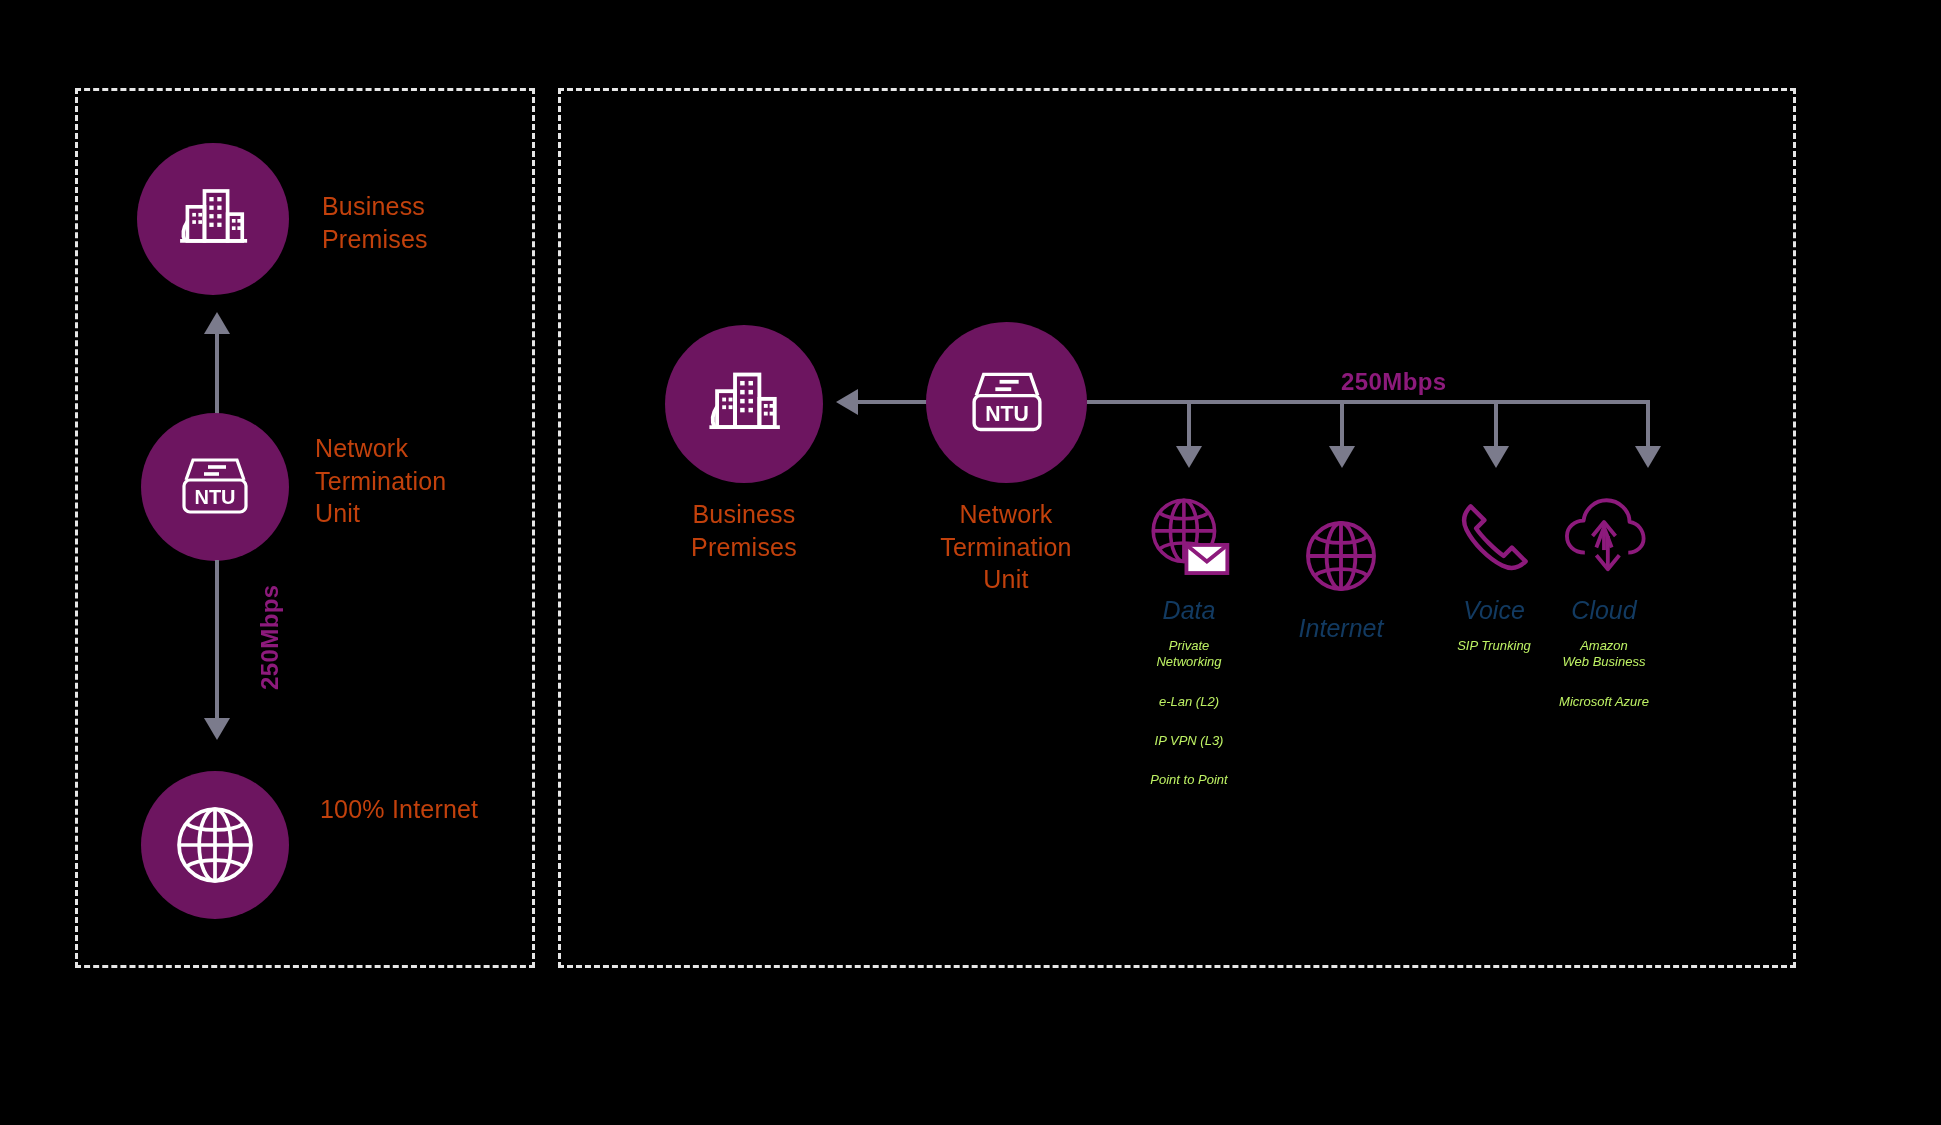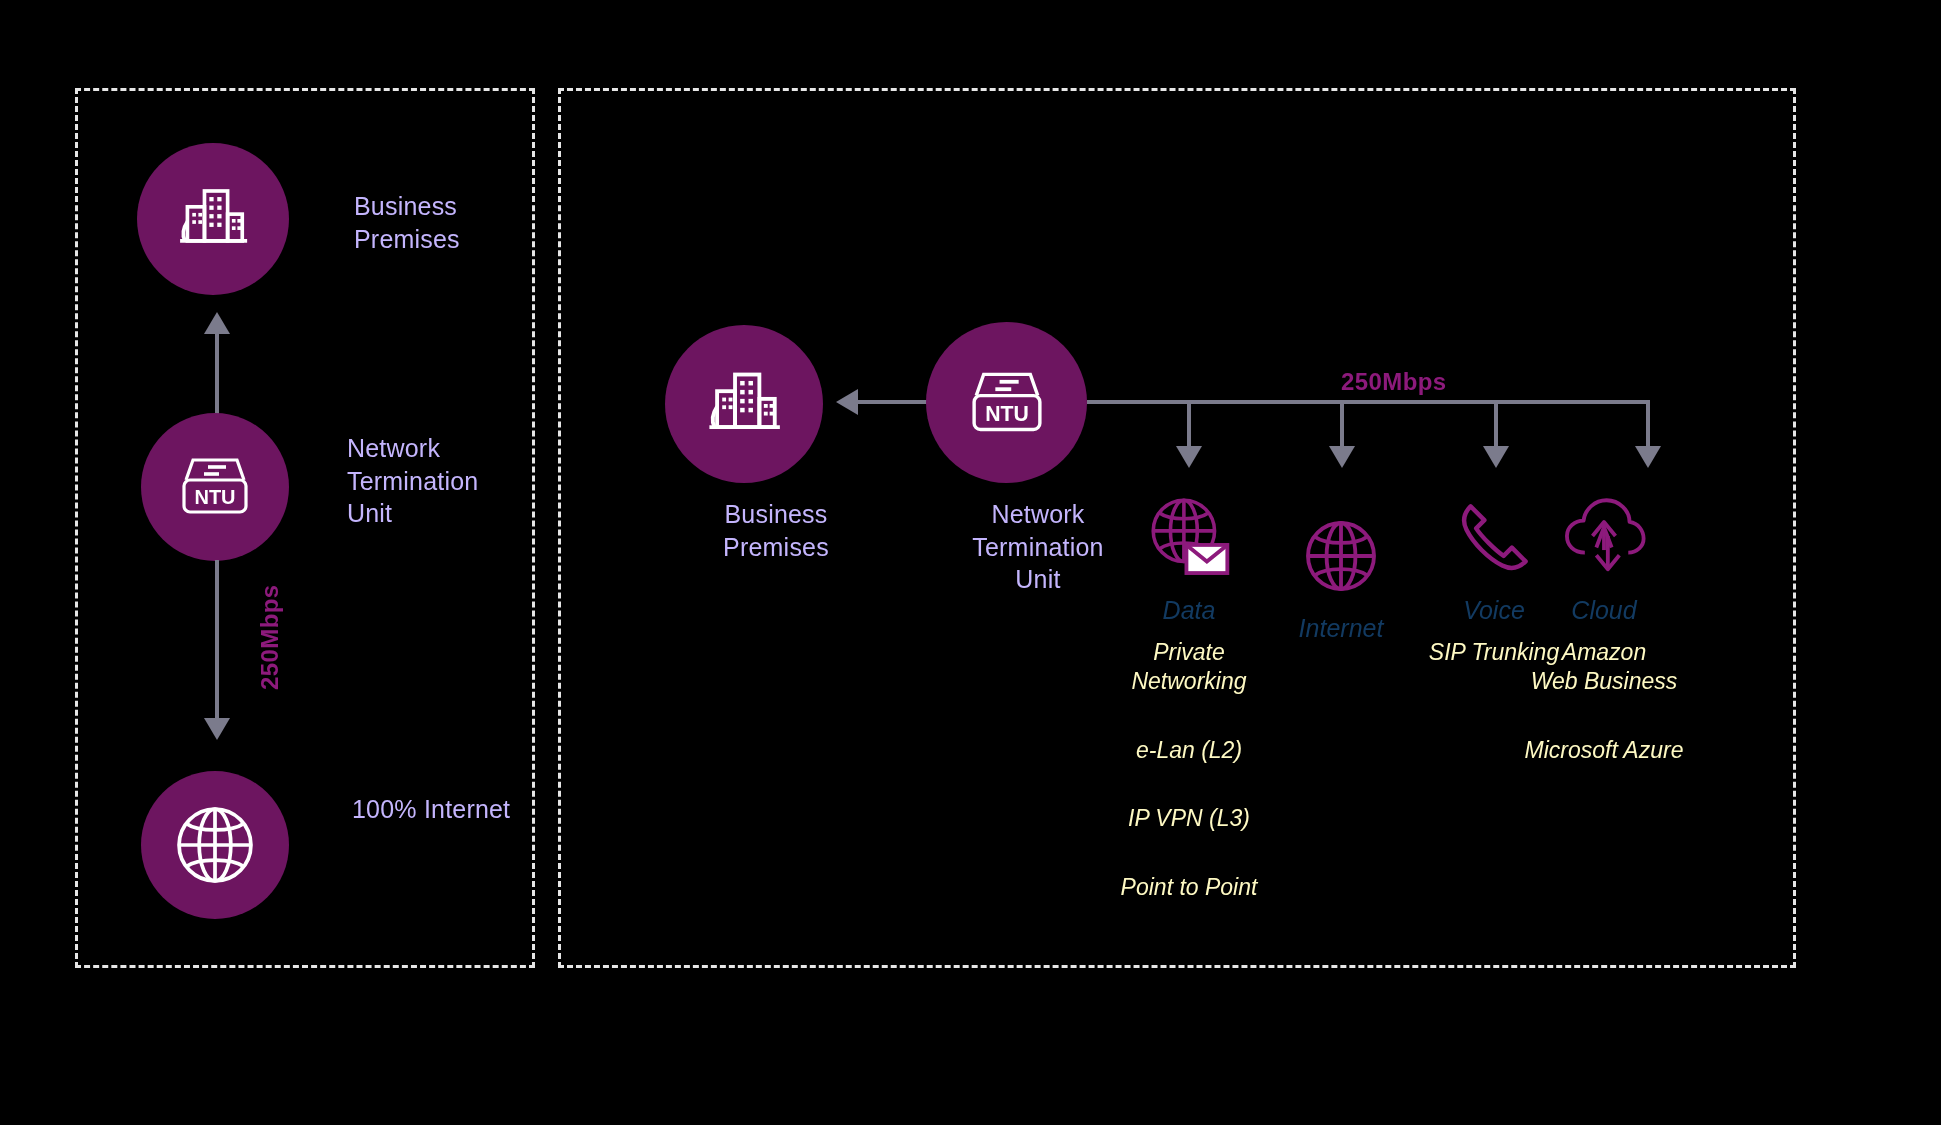--- a/index.html
+++ b/index.html
@@ -4,43 +4,43 @@
 <style>
   html,body{margin:0;padding:0;background:#000;}
   body{width:1941px;height:1125px;position:relative;overflow:hidden;
        font-family:"Liberation Sans","DejaVu Sans",sans-serif;}
   .panel{position:absolute;border:3px dashed #e6e6e6;box-sizing:border-box;}
   #panel-left{left:75px;top:88px;width:460px;height:880px;}
   #panel-right{left:558px;top:88px;width:1238px;height:880px;}
 
   .circle{position:absolute;border-radius:50%;background:#6d1560;
           display:flex;align-items:center;justify-content:center;}
-  .node-label{position:absolute;color:#c4b5fd;line-height:1.30;
-              font-size:25px;letter-spacing:.2px;margin-left:32px;}
+  .node-label{position:absolute;color:#c2410c;line-height:1.30;
+              font-size:25px;letter-spacing:.2px;}
   .node-label.center{text-align:center;}
 
   .line{position:absolute;background:#7b7b8c;}
   .vline{width:4px;}
   .hline{height:4px;}
   .arrow{position:absolute;width:0;height:0;}
   .arrow-down{border-left:13px solid transparent;border-right:13px solid transparent;
               border-top:22px solid #7b7b8c;}
   .arrow-up{border-left:13px solid transparent;border-right:13px solid transparent;
             border-bottom:22px solid #7b7b8c;}
   .arrow-left{border-top:13px solid transparent;border-bottom:13px solid transparent;
               border-right:22px solid #7b7b8c;}
 
   .speed{position:absolute;color:#8d1a7c;font-weight:bold;font-size:24px;letter-spacing:.4px;}
   .speed.vert{transform:rotate(-90deg);transform-origin:left top;white-space:nowrap;}
 
   .svc{position:absolute;width:200px;text-align:center;font-style:italic;}
   .svc-icon{height:92px;display:flex;align-items:flex-end;justify-content:center;}
   .svc-title{color:#123a61;font-size:25px;margin-top:14px;}
-  .svc-sub{color:#fef9c3;font-size:23px;line-height:1.25;margin-top:13px;}
-  .svc-sub.gap{margin-top:40px;}
+  .svc-sub{color:#bef264;font-size:13px;line-height:1.25;margin-top:13px;}
+  .svc-sub.gap{margin-top:23px;}
   svg{display:block;}
 </style>
 </head>
 <body>
 
 <div class="panel" id="panel-left"></div>
 
 <div class="circle" style="left:137px;top:143px;width:152px;height:152px;">
   <span>
     <svg width="78" height="78" viewBox="0 0 64 64" fill="none" stroke="#fff" stroke-width="3">

